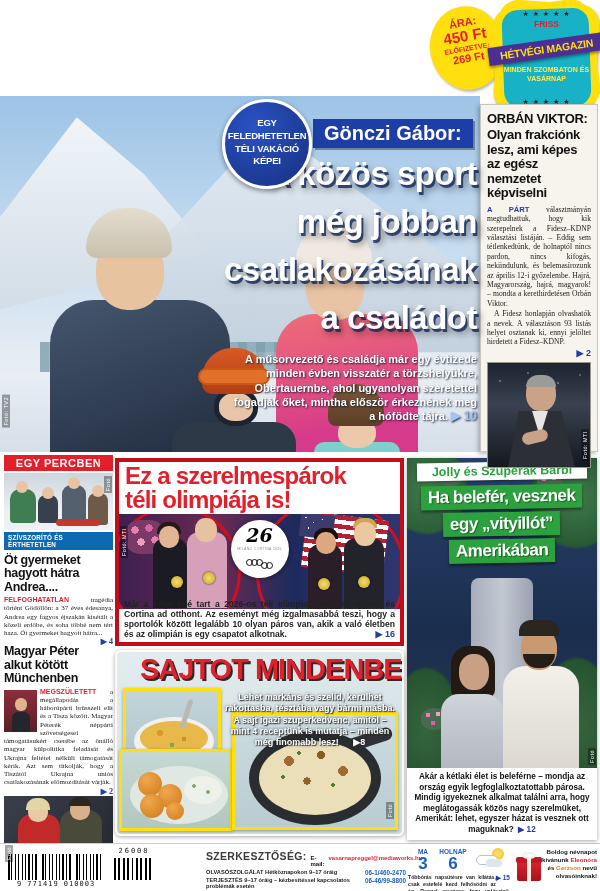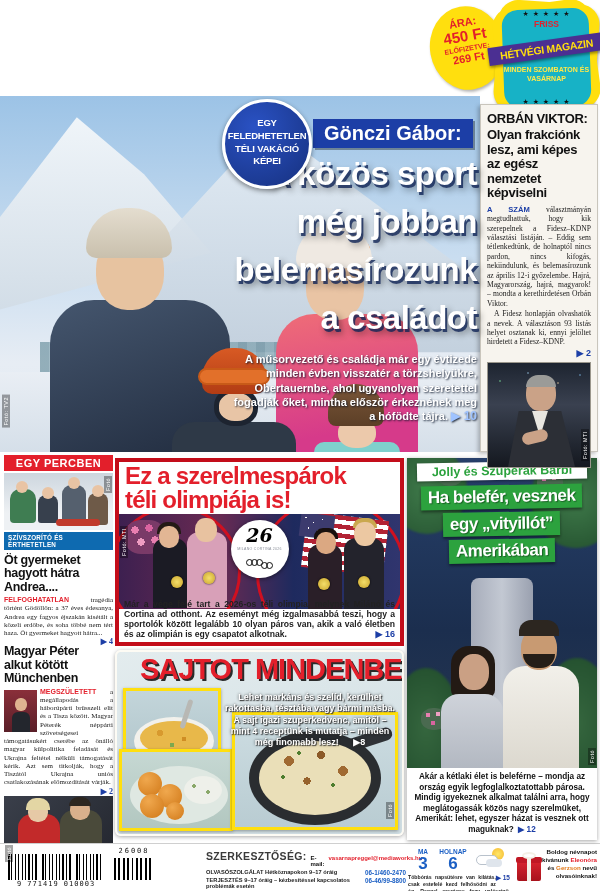--- a/index.html
+++ b/index.html
@@ -342,31 +342,31 @@
   <div id="kicker-box">Gönczi Gábor:</div>
   <div id="circle-badge">
     <div>EGY</div>
     <div>FELEDHETETLEN</div>
     <div>TÉLI VAKÁCIÓ</div>
     <div>KÉPEI</div>
   </div>
   <div id="hero-headline">
     <div>A közös sport</div>
     <div>még jobban</div>
-    <div>belemasírozunk</div>
+    <div>csatlakozásának</div>
     <div>a családot</div>
   </div>
   <div id="hero-standfirst">
     <span>A műsorvezető és családja már egy évtizede minden évben visszatér a törzshelyükre, Obertauernbe, ahol ugyanolyan szeretettel fogadják őket, mintha először érkeznének meg a hófödte tájra. </span><span class="pageref">▶ 10</span>
   </div>
 
   <div id="orban-panel">
     <h4>ORBÁN VIKTOR:</h4>
     <h3>Olyan frakciónk lesz, ami képes az egész nemzetet képviselni</h3>
-    <p class="ob-body"><span class="lead">A SZÁM </span><span>választmányán megtudhattuk, hogy kik szerepelnek a Fidesz–KDNP választási listáján. – Eddig sem tétlenkedtünk, de holnaptól nincs pardon, nincs kifogás, nekiindulunk, és belemasírozunk az április 12-i győzelembe. Hajrá, Magyarország, hajrá, magyarok! – mondta a kerethirdetésen Orbán Viktor.</span></p>
+    <p class="ob-body"><span class="lead">A PÁRT </span><span>választmányán megtudhattuk, hogy kik szerepelnek a Fidesz–KDNP választási listáján. – Eddig sem tétlenkedtünk, de holnaptól nincs pardon, nincs kifogás, nekiindulunk, és belemasírozunk az április 12-i győzelembe. Hajrá, Magyarország, hajrá, magyarok! – mondta a kerethirdetésen Orbán Viktor.</span></p>
     <p class="ob-body ob-body2">A Fidesz honlapján olvashatók a nevek. A választáson 93 listás helyet osztanak ki, ennyi jelöltet hirdetett a Fidesz–KDNP.</p>
     <div class="ob-ref pageref">▶ 2</div>
     <div id="ob-photo">
       <div class="ob-suit"></div>
       <div class="ob-shirt"></div>
       <div class="ob-head"></div>
       <div class="ob-hair"></div>
       <div class="ob-hand"></div>
       <div class="credit" style="right:1px;bottom:6px">Fotó: MTI</div>
     </div>

